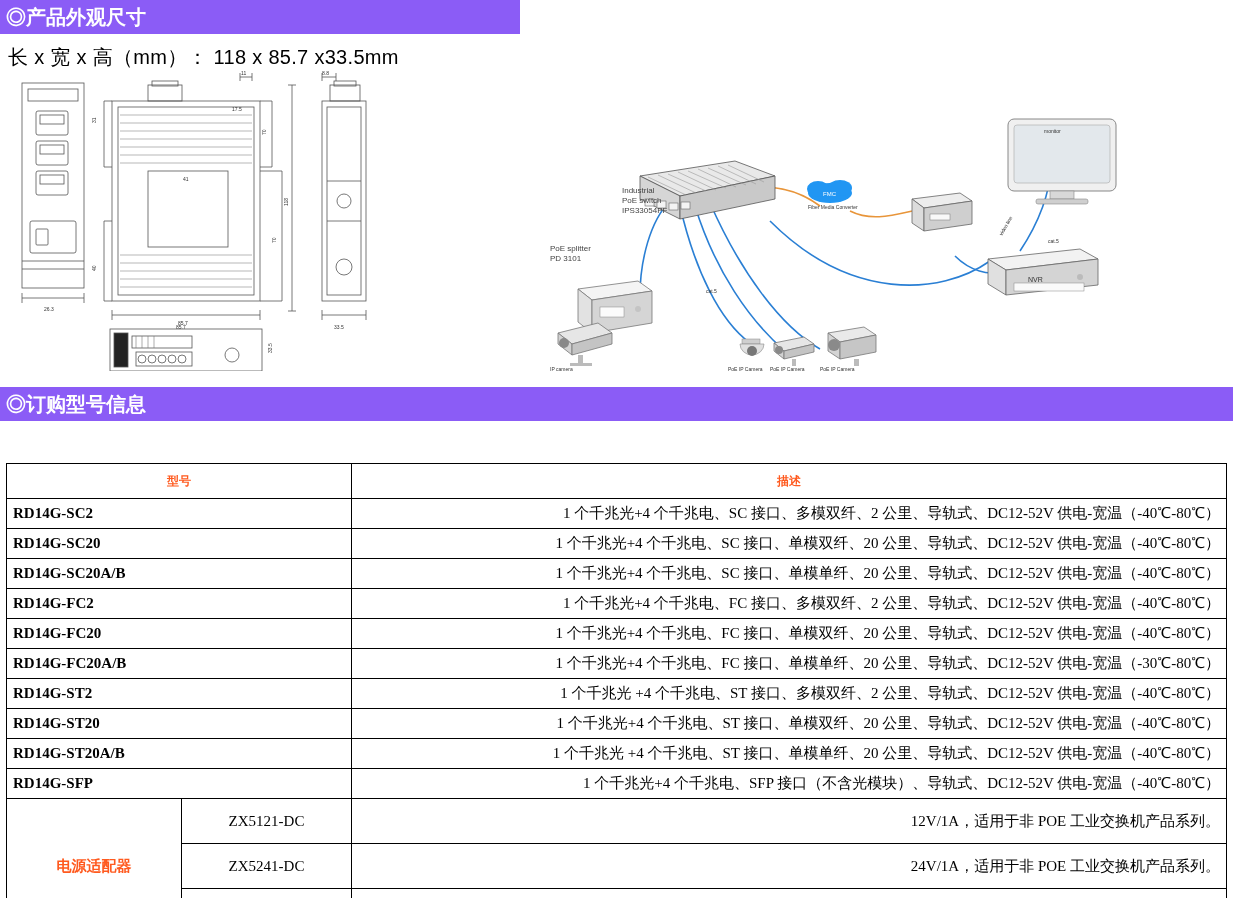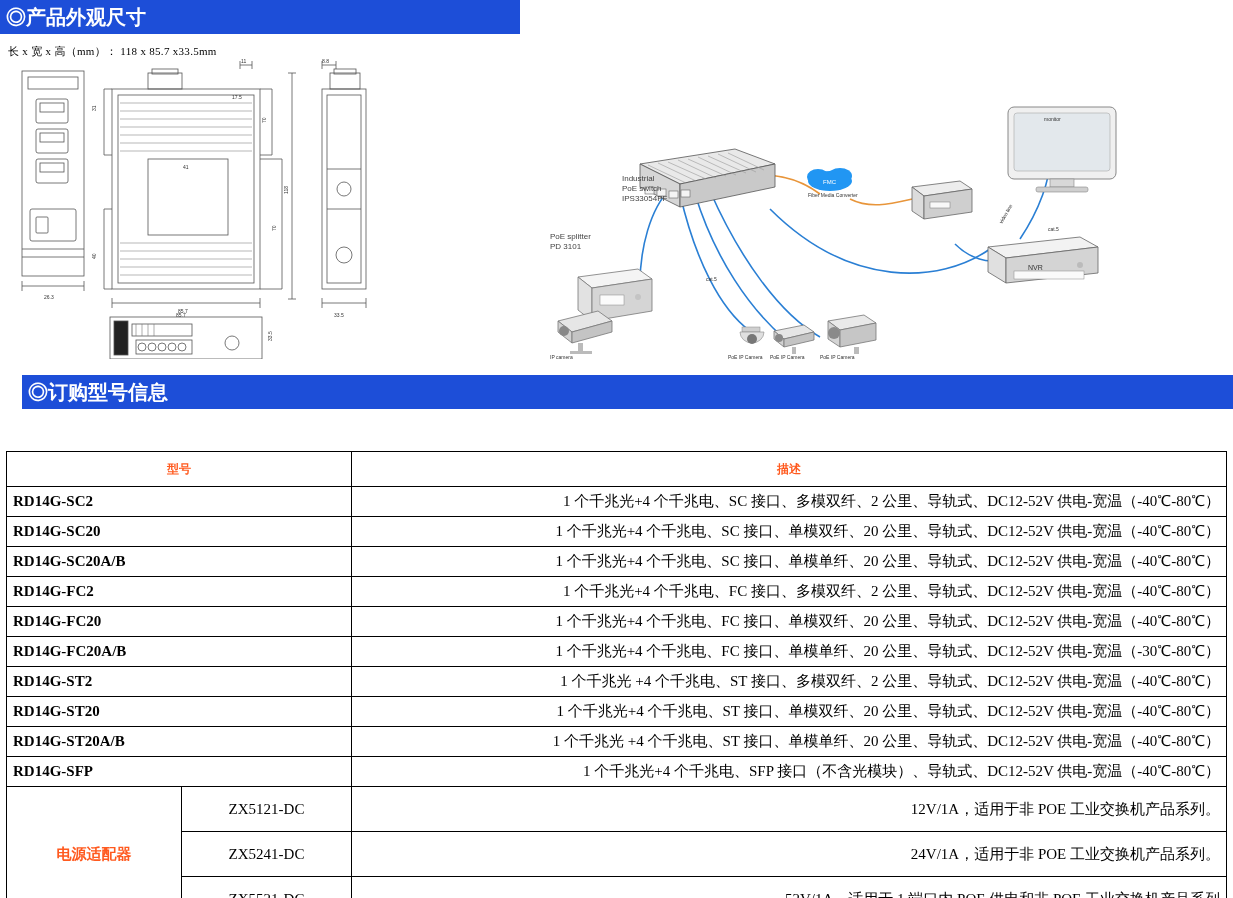--- a/index.html
+++ b/index.html
@@ -9,21 +9,21 @@
   body {
     width: 1233px;
     height: 898px;
     background: #ffffff;
     font-family: "Liberation Serif", serif;
     color: #000000;
     position: relative;
     overflow: hidden;
   }
   .section-header {
-    background: #1d4ed8;
+    background: #8b5cf6;
     color: #ffffff;
     font-family: "Liberation Sans", sans-serif;
     font-weight: bold;
     font-size: 20px;
     line-height: 34px;
     height: 34px;
     padding-left: 6px;
     box-sizing: border-box;
     overflow: hidden;
   }
@@ -32,43 +32,42 @@
     gap: 0;
   }
   .header-left {
     width: 520px;
     flex: 0 0 520px;
   }
   .header-right {
     flex: 1 1 auto;
   }
   .dim-text {
-    font-family: Liberation Serif, serif;
-    font-size: 11px;
+    font-family: Liberation Sans, sans-serif;
+    font-size: 20px;
     padding: 10px 0 0 8px;
     letter-spacing: 0.3px;
   }
   .content-row {
     display: flex;
     align-items: flex-start;
   }
   .drawing-pane {
     width: 520px;
     flex: 0 0 520px;
     position: relative;
     height: 300px;
   }
   .app-pane {
     flex: 1 1 auto;
     position: relative;
     height: 300px;
   }
   .order-header {
     margin-top: 16px;
-    margin-left: 22px;
   }
   table.order {
     border-collapse: collapse;
     width: 1221px;
     margin: 42px 0 0 6px;
     table-layout: fixed;
   }
   table.order td, table.order th {
     border: 1px solid #000000;
     font-size: 15px;

